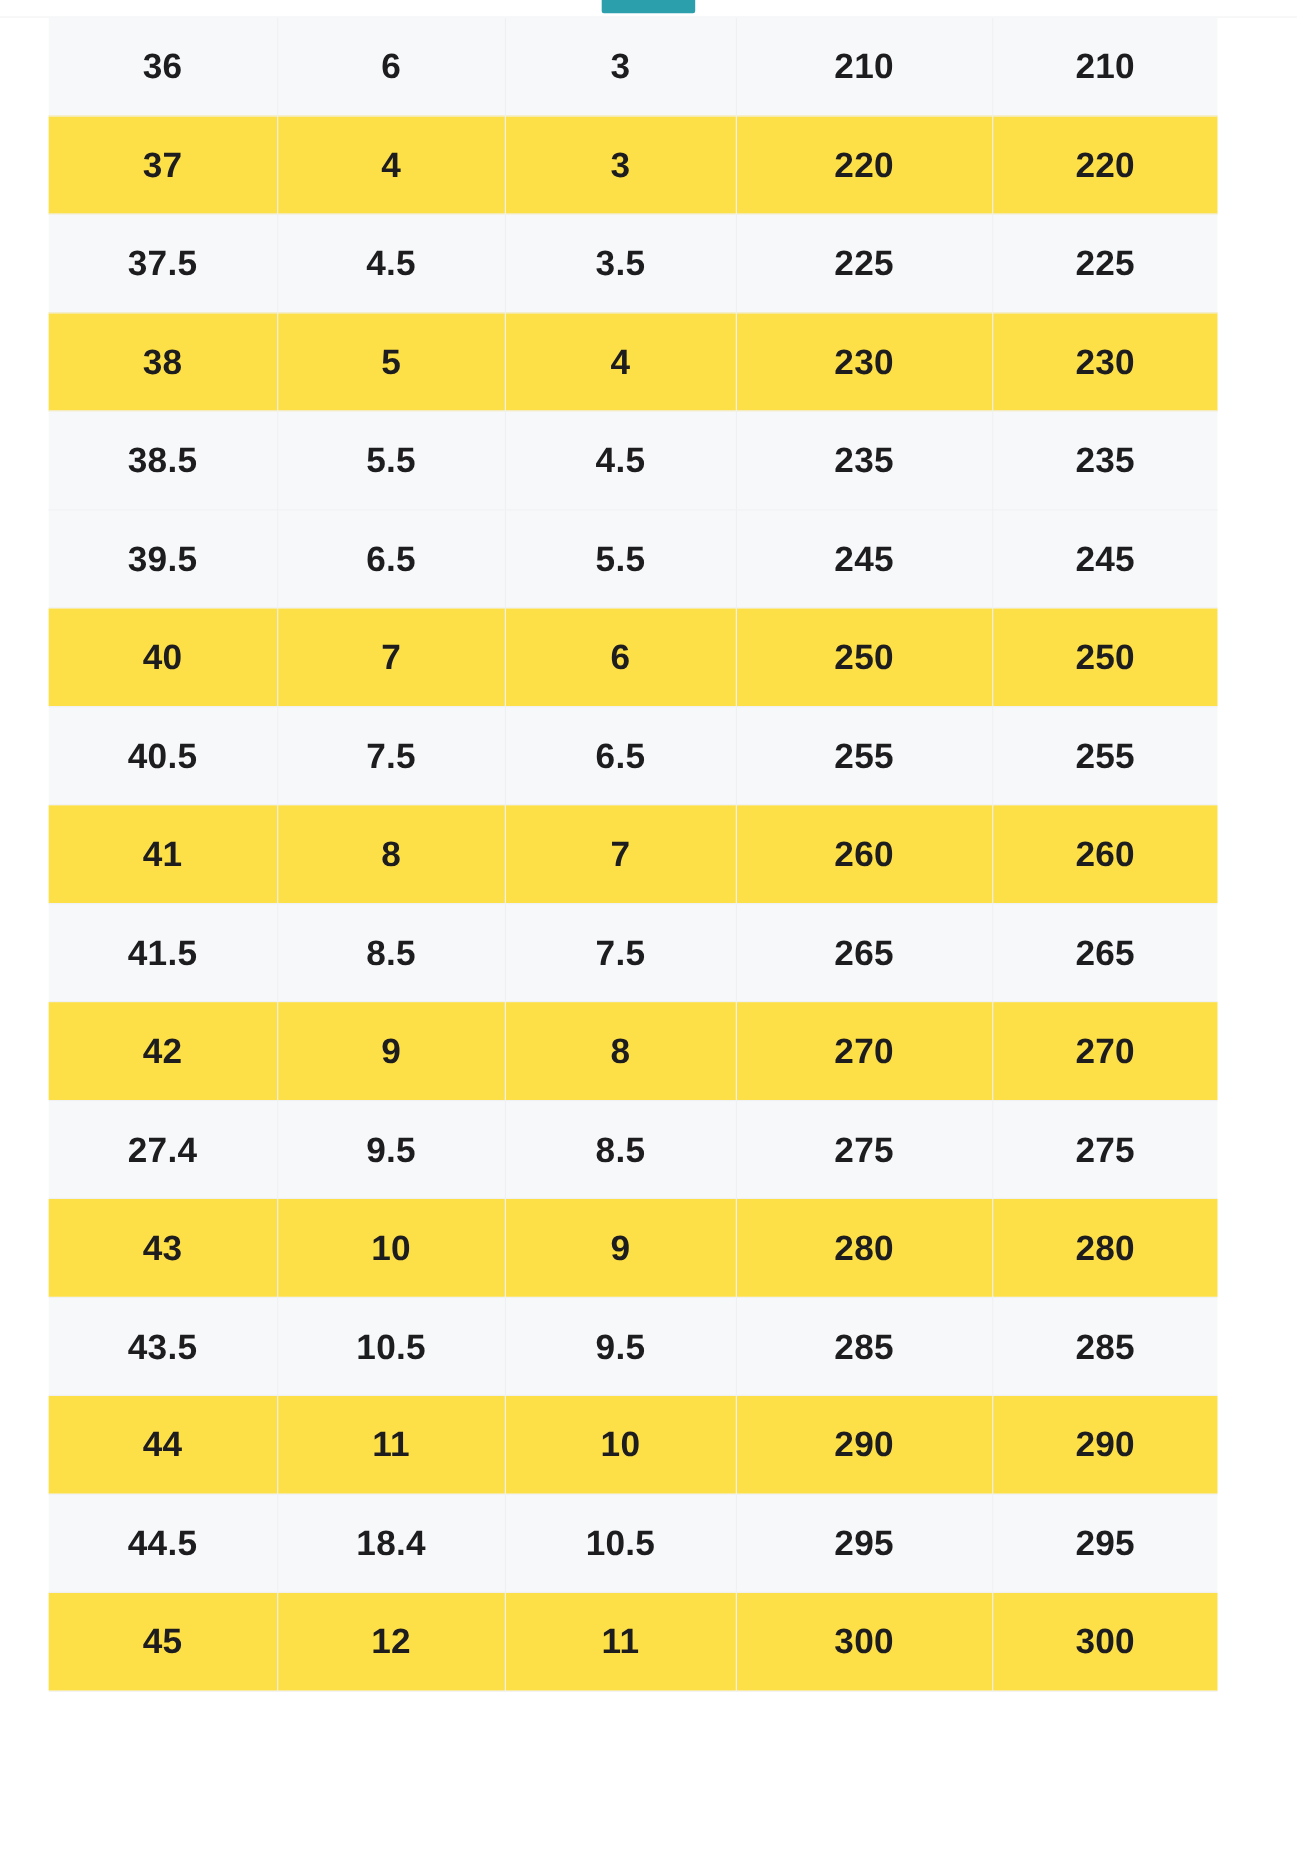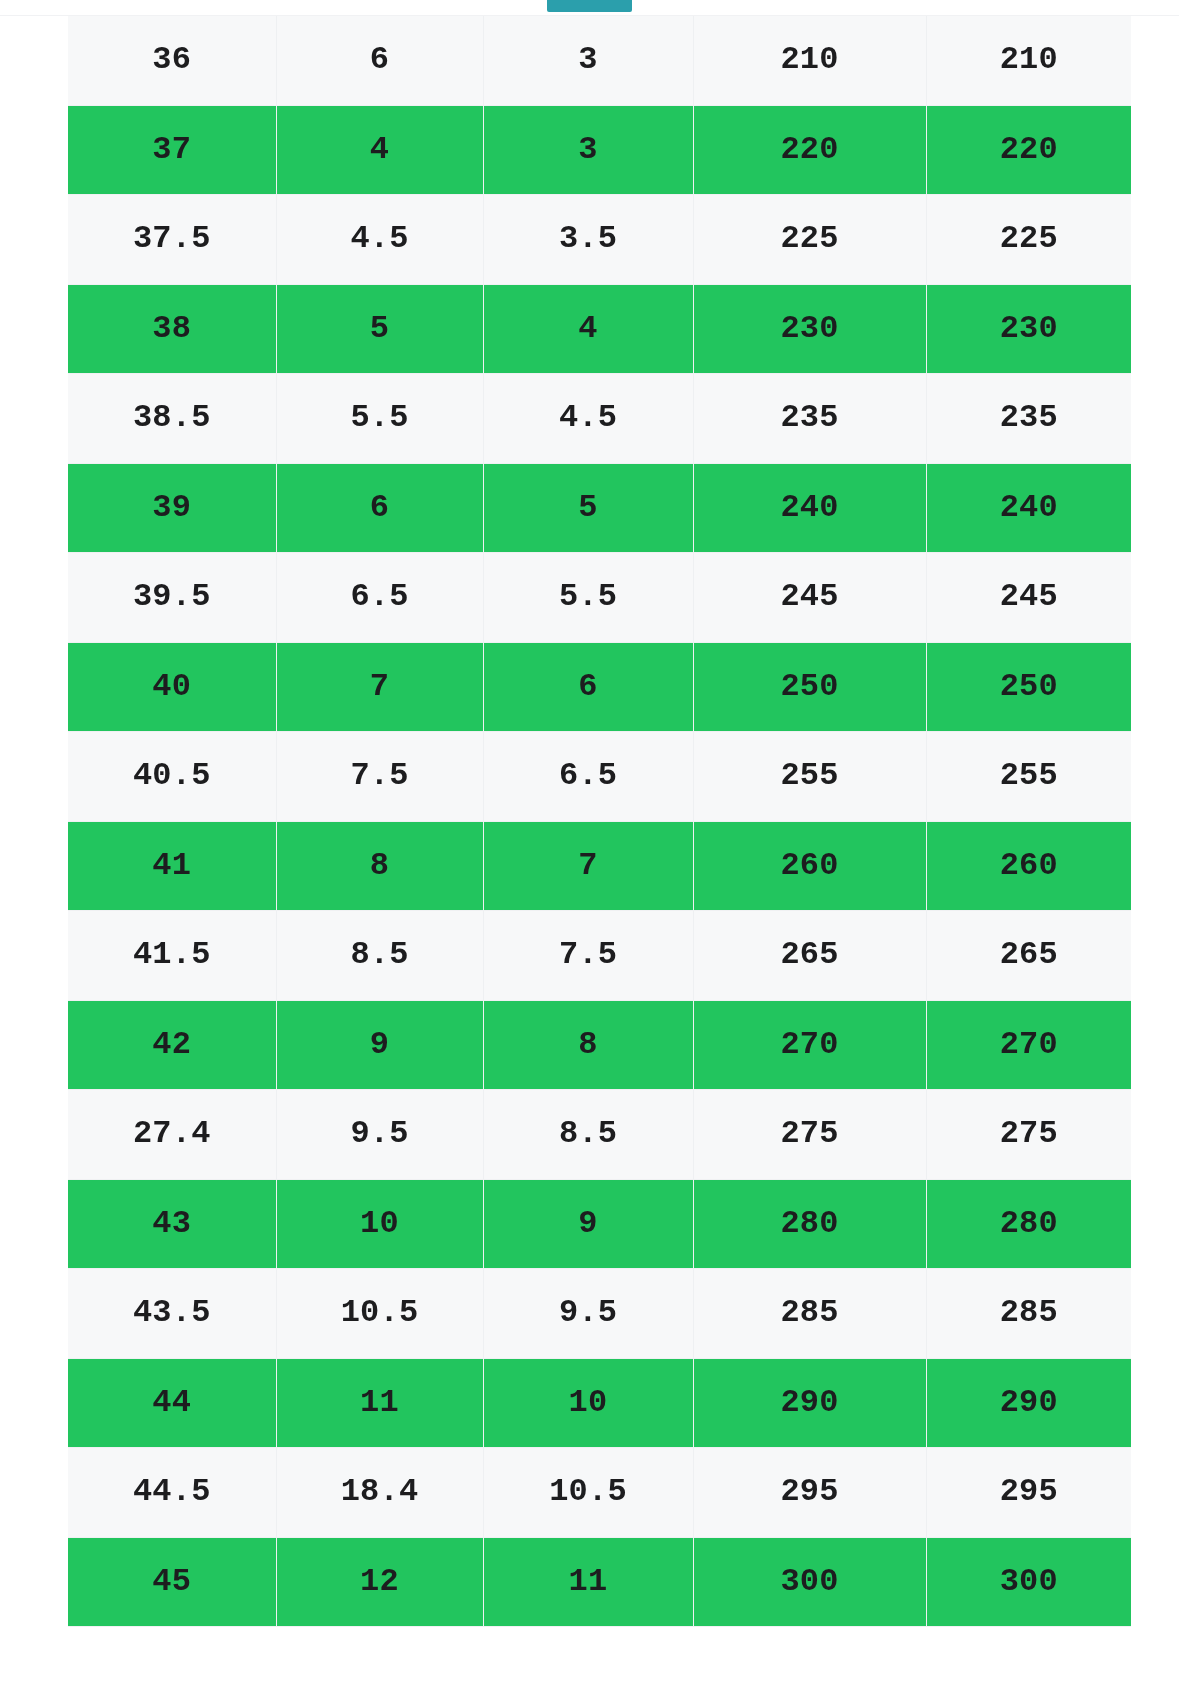--- a/index.html
+++ b/index.html
@@ -40,25 +40,24 @@
     left: 0;
     width: 1179px;
     height: 1px;
     background: #f1f2f4;
   }
 
   
   #size-table-wrap {
     position: absolute;
     top: 16px;
-    left: 68px;
+    left: 44px;
     width: 1063px;
     height: 1689px;
     overflow: hidden;
-    font-family: Liberation Mono, monospace;
   }
   table.size-table {
     width: 1063px;
     border-collapse: collapse;
     table-layout: fixed;
   }
   table.size-table col.c1 { width: 208px; }
   table.size-table col.c2 { width: 207px; }
   table.size-table col.c3 { width: 210px; }
   table.size-table col.c4 { width: 233px; }
@@ -77,21 +76,21 @@
     padding: 0;
     line-height: 1;
   }
   table.size-table td:last-child {
     border-right: none;
   }
   table.size-table tr.row-alt td {
     background: #f7f8f9;
   }
   table.size-table tr.row-plain td {
-    background: #22c55e;
+    background: #fde047;
     text-align: center;
   }
 </style>
 </head>
 <body>
 
 <div id="tab-strip">
   <div id="tab-indicator" style="background: rgb(43, 159, 172);"></div>
   <div id="tab-strip-rule"></div>
 </div>
@@ -134,27 +133,20 @@
           <td>230</td>
           <td>230</td>
         </tr>
         <tr class="row-alt">
           <td>38.5</td>
           <td>5.5</td>
           <td>4.5</td>
           <td>235</td>
           <td>235</td>
         </tr>
-        <tr class="row-plain">
-          <td>39</td>
-          <td>6</td>
-          <td>5</td>
-          <td>240</td>
-          <td>240</td>
-        </tr>
         <tr class="row-alt">
           <td>39.5</td>
           <td>6.5</td>
           <td>5.5</td>
           <td>245</td>
           <td>245</td>
         </tr>
         <tr class="row-plain">
           <td>40</td>
           <td>7</td>

